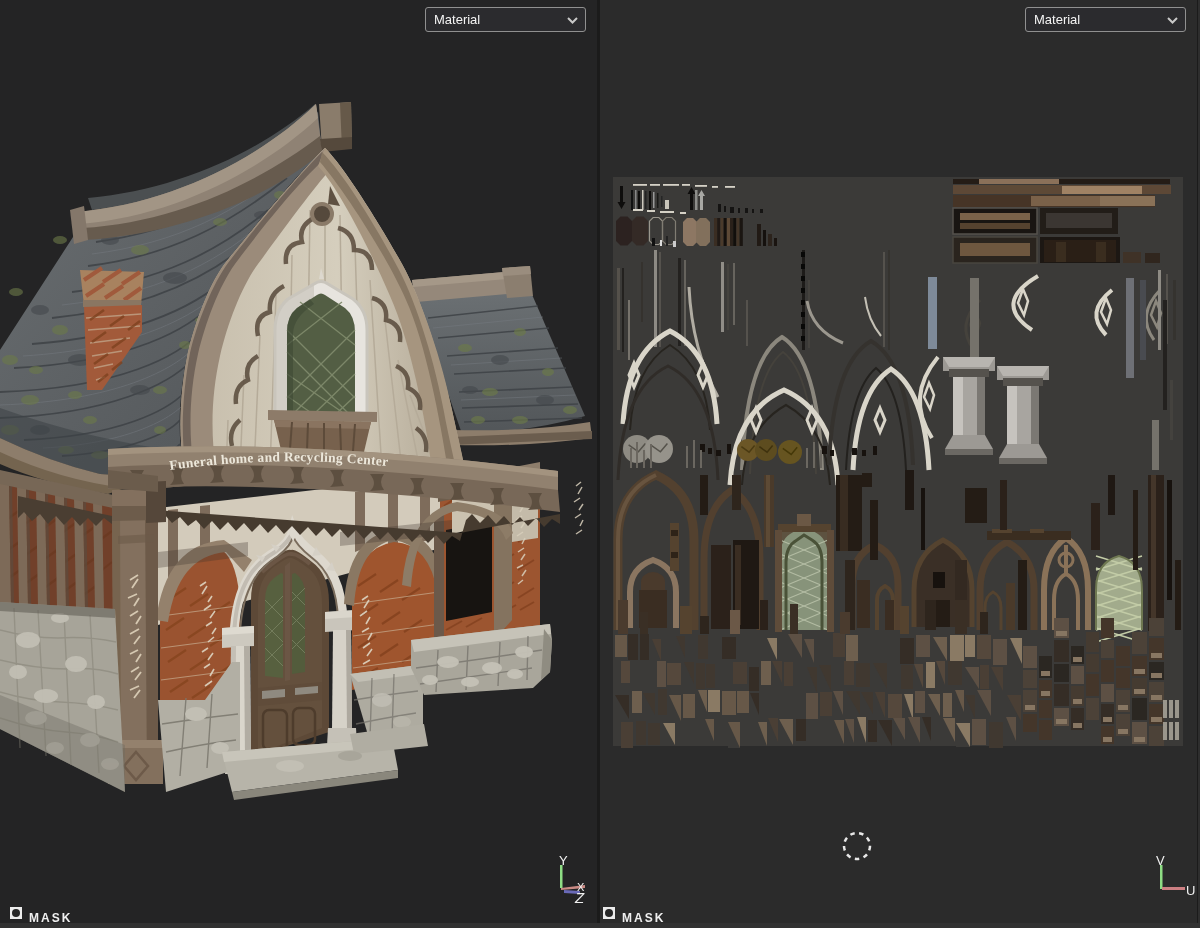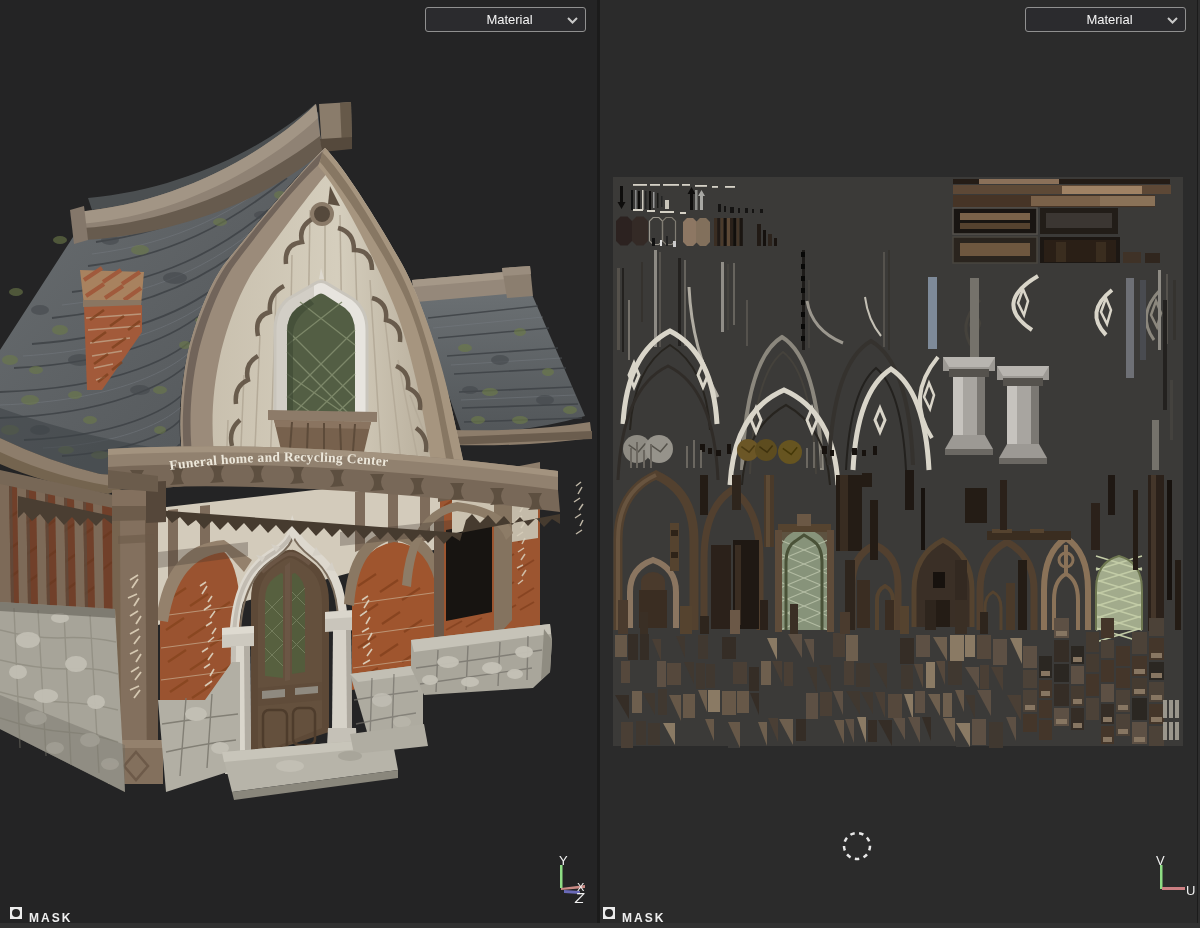--- a/index.html
+++ b/index.html
@@ -4,21 +4,21 @@
 <style>
 html,body{margin:0;padding:0;width:1200px;height:928px;overflow:hidden;background:#232323;font-family:"Liberation Sans",sans-serif;}
 #stage{position:relative;width:1200px;height:928px;}
 .panel{position:absolute;top:0;height:928px;}
 #pl{left:0;width:597px;background:#242425;}
 #div1{position:absolute;left:597px;top:0;width:3px;height:928px;background:#1b1b1b;}
 #pr{left:600px;width:597px;background:#2b2b2b;}
 #div2{position:absolute;left:1197px;top:0;width:1px;height:928px;background:#1b1b1b;}
 #edge{position:absolute;left:1198px;top:0;width:2px;height:928px;background:#2e2e2e;}
 #bstrip{position:absolute;left:0;top:923px;width:1200px;height:5px;background:#313131;}
-.dd{position:absolute;top:7px;width:161px;height:25px;background:#2b2b2e;border:1px solid #909090;border-radius:3px;box-sizing:border-box;color:#f4f4f4;font-size:13px;line-height:23px;padding-left:8px;text-align:center;}
+.dd{position:absolute;top:7px;width:161px;height:25px;background:#2b2b2e;border:1px solid #909090;border-radius:3px;box-sizing:border-box;color:#f4f4f4;font-size:13px;line-height:23px;padding-left:8px;}
 .dd .chev{position:absolute;left:auto;right:7px;top:9px;width:11px;height:7px;}
 .maskbar{position:absolute;bottom:7px;height:14px;color:#efefef;font-size:12px;font-weight:bold;letter-spacing:2px;}
 .maskico{position:absolute;left:0;top:0;width:12px;height:12px;background:#ececec;}
 .maskico i{position:absolute;left:2px;top:2px;width:8px;height:8px;border-radius:50%;background:#262626;display:block;}
 .masktxt{position:absolute;left:19px;top:4px;}
 svg{position:absolute;left:0;top:0;}
 </style>
 </head>
 <body>
 <div id="stage">

